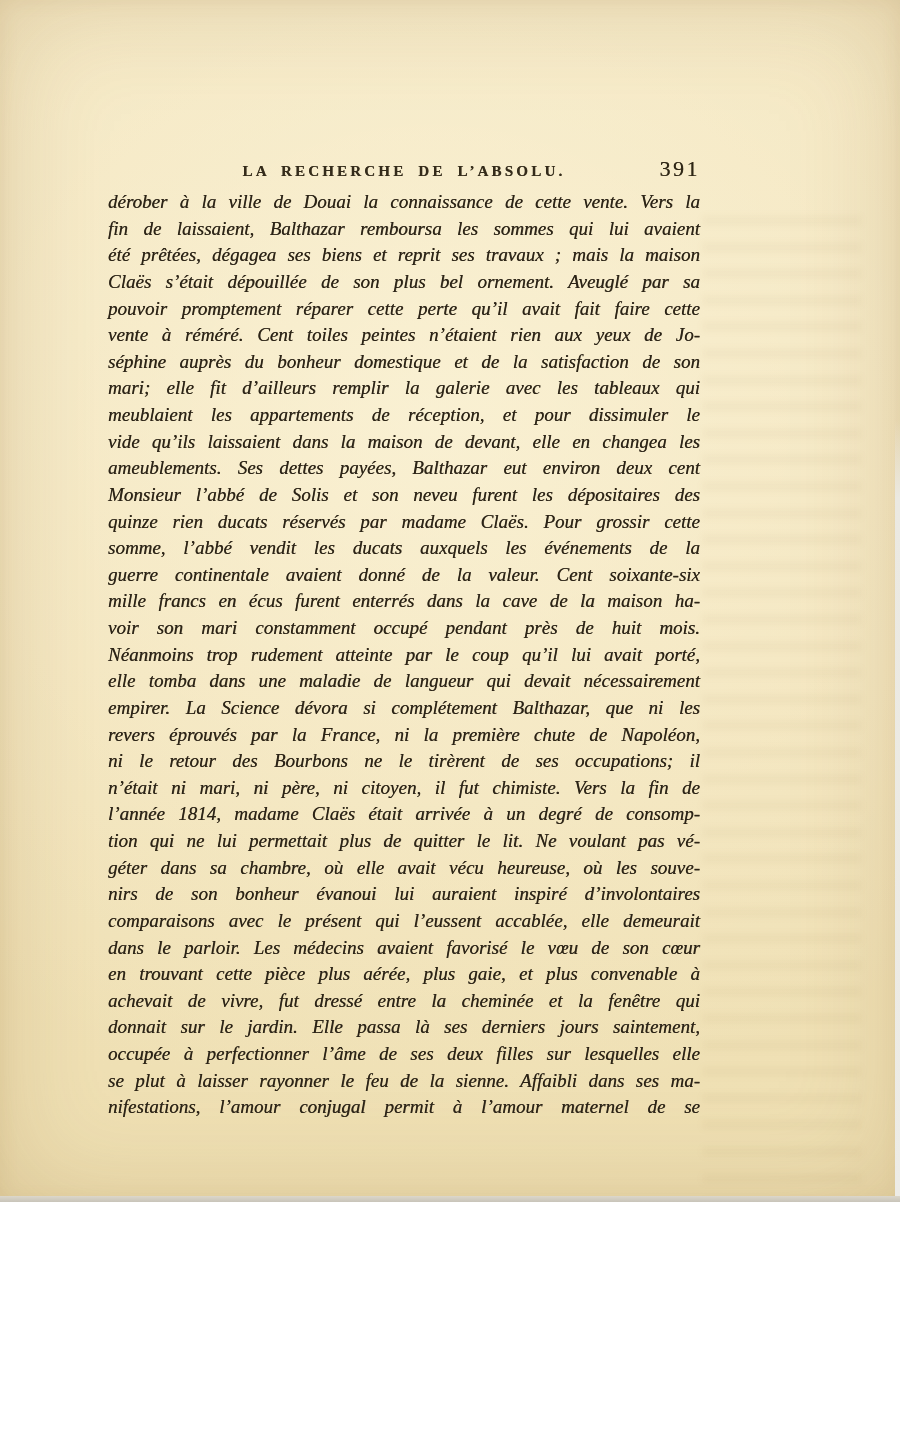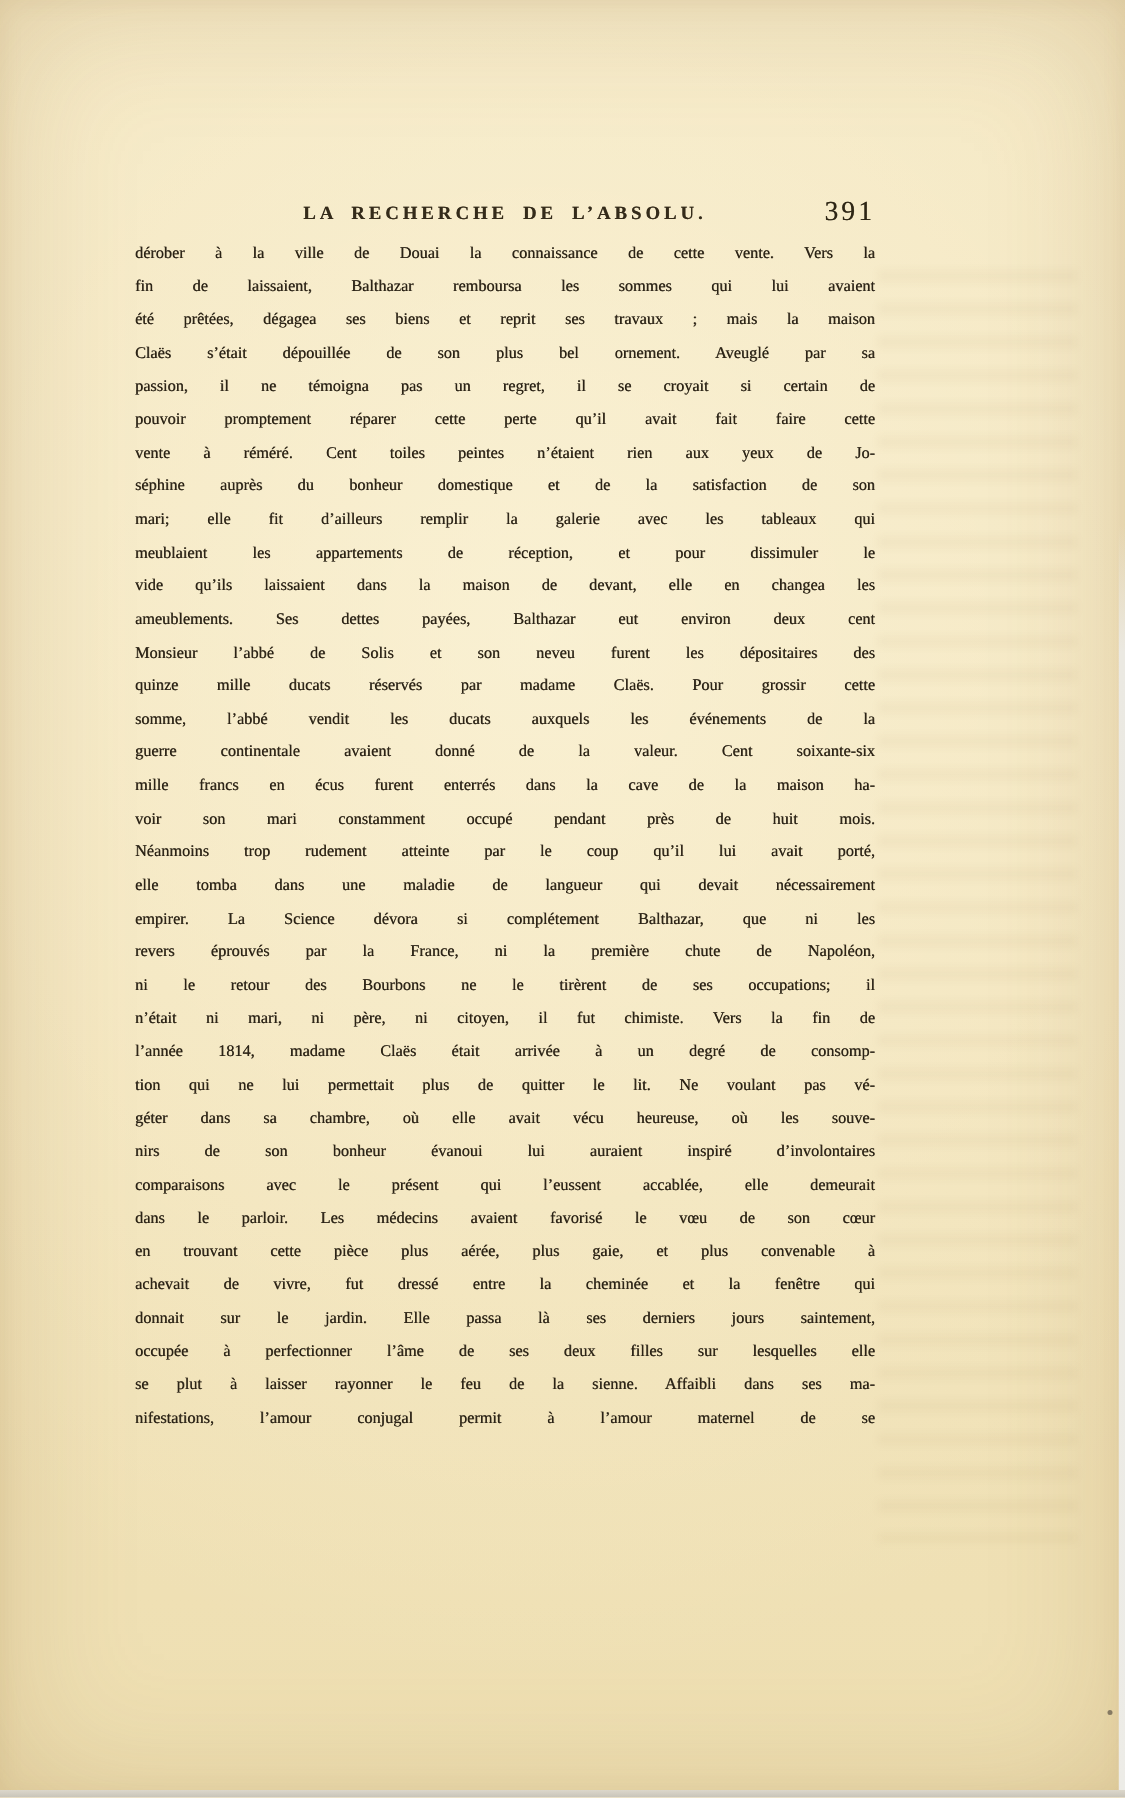--- a/index.html
+++ b/index.html
@@ -3,21 +3,21 @@
 <meta charset="utf-8">
 <style>
   html, body {
     margin: 0;
     padding: 0;
     background: #ffffff;
   }
   .page {
     position: relative;
     width: 900px;
-    height: 1438px;
+    height: 1202px;
     overflow: hidden;
     background-color: #f2e4bd;
     background-image:
       radial-gradient(ellipse 130% 90% at 48% 35%, rgba(255, 250, 228, 0.55), rgba(255, 250, 228, 0) 65%),
       linear-gradient(180deg, #f4e7c2 0%, #f2e3ba 55%, #eedfb2 100%);
     box-shadow:
       inset 0 0 110px rgba(145, 105, 45, 0.22),
       inset 0 0 20px rgba(145, 105, 45, 0.10);
     font-family: "Liberation Serif", "DejaVu Serif", serif;
     color: #2b2316;
@@ -54,27 +54,28 @@
   }
 
   
   .text-block {
     position: absolute;
     left: 108px;
     top: 189px;
     width: 592px;
   }
   .line {
-    font-size: 13px;
+    font-size: 19px;
     line-height: 26.62px;
     text-align: justify;
     text-align-last: justify;
     white-space: normal;
     color: #2b2316;
     text-shadow: 0.3px 0 0 rgba(43, 35, 22, 0.75);
+    font-style: italic;
   }
 
   
   .show-through {
     position: absolute;
     left: 702px;
     top: 215px;
     width: 160px;
     height: 1020px;
     background: repeating-linear-gradient(
@@ -125,30 +126,29 @@
   <div class="running-head">
     <span class="head-title">LA RECHERCHE DE L’ABSOLU.</span>
     <span class="page-num">391</span>
   </div>
 
   <div class="text-block">
       <div class="line">dérober à la ville de Douai la connaissance de cette vente. Vers la</div>
       <div class="line">fin de laissaient, Balthazar remboursa les sommes qui lui avaient</div>
       <div class="line">été prêtées, dégagea ses biens et reprit ses travaux ; mais la maison</div>
       <div class="line">Claës s’était dépouillée de son plus bel ornement. Aveuglé par sa</div>
-      <div class="line">passion, il ne témoigna pas un regret, il se croyait si certain de</div>
       <div class="line">pouvoir promptement réparer cette perte qu’il avait fait faire cette</div>
       <div class="line">vente à réméré. Cent toiles peintes n’étaient rien aux yeux de Jo-</div>
       <div class="line">séphine auprès du bonheur domestique et de la satisfaction de son</div>
       <div class="line">mari; elle fit d’ailleurs remplir la galerie avec les tableaux qui</div>
       <div class="line">meublaient les appartements de réception, et pour dissimuler le</div>
       <div class="line">vide qu’ils laissaient dans la maison de devant, elle en changea les</div>
       <div class="line">ameublements. Ses dettes payées, Balthazar eut environ deux cent</div>
       <div class="line">Monsieur l’abbé de Solis et son neveu furent les dépositaires des</div>
-      <div class="line">quinze mille ducats réservés par madame Claës. Pour grossir cette</div>
+      <div class="line">quinze rien ducats réservés par madame Claës. Pour grossir cette</div>
       <div class="line">somme, l’abbé vendit les ducats auxquels les événements de la</div>
       <div class="line">guerre continentale avaient donné de la valeur. Cent soixante-six</div>
       <div class="line">mille francs en écus furent enterrés dans la cave de la maison ha-</div>
       <div class="line">voir son mari constamment occupé pendant près de huit mois.</div>
       <div class="line">Néanmoins trop rudement atteinte par le coup qu’il lui avait porté,</div>
       <div class="line">elle tomba dans une maladie de langueur qui devait nécessairement</div>
       <div class="line">empirer. La Science dévora si complétement Balthazar, que ni les</div>
       <div class="line">revers éprouvés par la France, ni la première chute de Napoléon,</div>
       <div class="line">ni le retour des Bourbons ne le tirèrent de ses occupations; il</div>
       <div class="line">n’était ni mari, ni père, ni citoyen, il fut chimiste. Vers la fin de</div>

